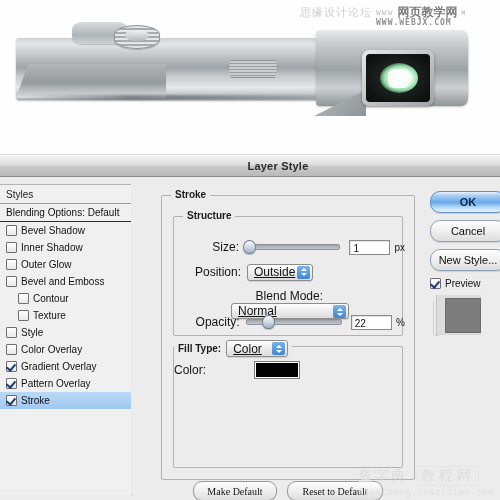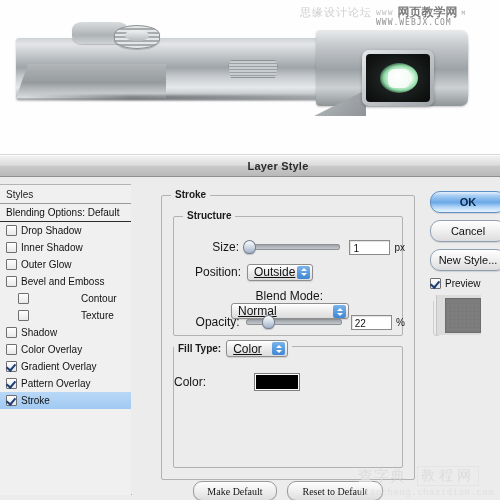--- a/index.html
+++ b/index.html
@@ -89,21 +89,21 @@
   }
 
   
   .wm{position:absolute;pointer-events:none;}
   .wm-top{left:300px;top:4px;display:flex;align-items:center;gap:4px;}
   .wm-cn1{color:#cfcfcf;font-size:11px;letter-spacing:1px;font-family:"DejaVu Sans",sans-serif;}
   .wm-www{color:#bdbdbd;font-size:8px;font-family:"DejaVu Sans Mono",monospace;letter-spacing:1px;}
   .wm-cn2{color:#7d7d7d;font-size:12px;font-weight:bold;font-family:"DejaVu Sans",sans-serif;letter-spacing:0px;}
   .wm-m{color:#a8a8a8;font-size:6px;font-family:"DejaVu Sans Mono",monospace;}
   .wm-url{position:absolute;left:376px;top:18px;color:#8e8e8e;font-size:8px;
-    font-family:"DejaVu Sans Mono",monospace;letter-spacing:1px;font-weight:normal;}
+    font-family:"DejaVu Sans Mono",monospace;letter-spacing:1px;font-weight:bold;}
 
   .wm-bottom{left:358px;top:466px;width:140px;height:34px;}
   .wm-b-row{display:flex;align-items:center;gap:11px;}
   .wm-b-cn{color:#dcdcdc;font-size:15px;font-family:"DejaVu Sans",sans-serif;letter-spacing:1px;}
   .wm-b-box{color:#dcdcdc;font-size:14px;font-family:"DejaVu Sans",sans-serif;
     border:1px solid #e4e4e4;padding:0 3px;letter-spacing:4px;}
   .wm-b-url{color:#e0e0e0;font-size:9px;font-family:"DejaVu Sans Mono",monospace;margin-top:1px;letter-spacing:.5px;}
 
   
   .dialog{position:absolute;left:0;top:155px;width:500px;height:345px;background:#ededed;}
@@ -120,21 +120,21 @@
   
   .sidebar{position:absolute;left:0;top:7px;width:131px;height:310px;
     background:#f0f0f0;border-right:1px solid #a8a8a8;border-top:1px solid #b4b4b4;}
   .side-head{height:18px;display:flex;align-items:center;padding-left:6px;
     border-bottom:1px solid #9a9a9a;background:#f0f0f0;}
   .side-head-text{font-size:10px;color:#1c1c1c;}
   .side-sub{height:17px;display:flex;align-items:center;padding-left:6px;
     border-bottom:1px solid #2e2e2e;background:#f0f0f0;}
   .side-sub-text{font-size:10px;color:#101010;}
   .side-item{height:17px;display:flex;align-items:center;padding-left:6px;background:#f0f0f0;}
-  .side-item.indent{padding-left:18px;gap:48px;}
+  .side-item.indent{padding-left:18px;}
   .side-item.sel{background:linear-gradient(to bottom,#b9d8f7,#a0c9f2);}
   .side-item-label{font-size:10px;color:#111;margin-left:4px;white-space:nowrap;}
   .cb{width:9px;height:9px;border:1px solid #6f6f6f;background:linear-gradient(to bottom,#ffffff,#e8e8e8);
     border-radius:1px;display:inline-block;position:relative;flex:0 0 auto;}
   .cb.on:after{content:"";position:absolute;left:1px;top:0px;width:4px;height:7px;
     border:solid #1d3f77;border-width:0 2px 2px 0;transform:rotate(40deg);}
 
   
   .main{position:absolute;left:131px;top:7px;width:291px;height:310px;background:#ececec;}
   .group{position:absolute;border:1px solid #b2b2b2;border-radius:2px;background:transparent;}
@@ -250,21 +250,21 @@
       <div class="sidebar">
         <div class="side-head">
           <span class="side-head-text">Styles</span>
         </div>
         <div class="side-sub">
           <span class="side-sub-text">Blending Options: Default</span>
         </div>
         <div id="style-list">
             <div class="side-item">
               <span class="cb"></span>
-              <span class="side-item-label">Drop Shadow</span>
+              <span class="side-item-label">Bevel Shadow</span>
             </div>
             <div class="side-item">
               <span class="cb"></span>
               <span class="side-item-label">Inner Shadow</span>
             </div>
             <div class="side-item">
               <span class="cb"></span>
               <span class="side-item-label">Outer Glow</span>
             </div>
             <div class="side-item">
@@ -274,21 +274,21 @@
             <div class="side-item indent">
               <span class="cb"></span>
               <span class="side-item-label">Contour</span>
             </div>
             <div class="side-item indent">
               <span class="cb"></span>
               <span class="side-item-label">Texture</span>
             </div>
             <div class="side-item">
               <span class="cb"></span>
-              <span class="side-item-label">Shadow</span>
+              <span class="side-item-label">Style</span>
             </div>
             <div class="side-item">
               <span class="cb"></span>
               <span class="side-item-label">Color Overlay</span>
             </div>
             <div class="side-item">
               <span class="cb on"></span>
               <span class="side-item-label">Gradient Overlay</span>
             </div>
             <div class="side-item">
@@ -358,21 +358,21 @@
               <span>Fill Type:</span>
               <span class="popup" style="width:62px;font-weight:normal;">
                 <span class="ptext">Color</span>
                 <span class="arrows">
                     <i class="up"></i>
                     <i class="dn"></i>
                   </span>
               </span>
             </span>
 
-            <div class="row" style="left:-14px;top:27px;width:200px;gap:48px;">
+            <div class="row" style="left:-14px;top:15px;width:200px;gap:48px;">
               <span class="row-label" style="width:46px;">Color:</span>
               <span class="swatch" id="color-swatch" style="background: rgb(0, 0, 0);"></span>
             </div>
           </div>
         </div>
 
         <div class="defbtn" id="btn-make">Make Default</div>
         <div class="defbtn" id="btn-reset">Reset to Default</div>
       </div>
 

